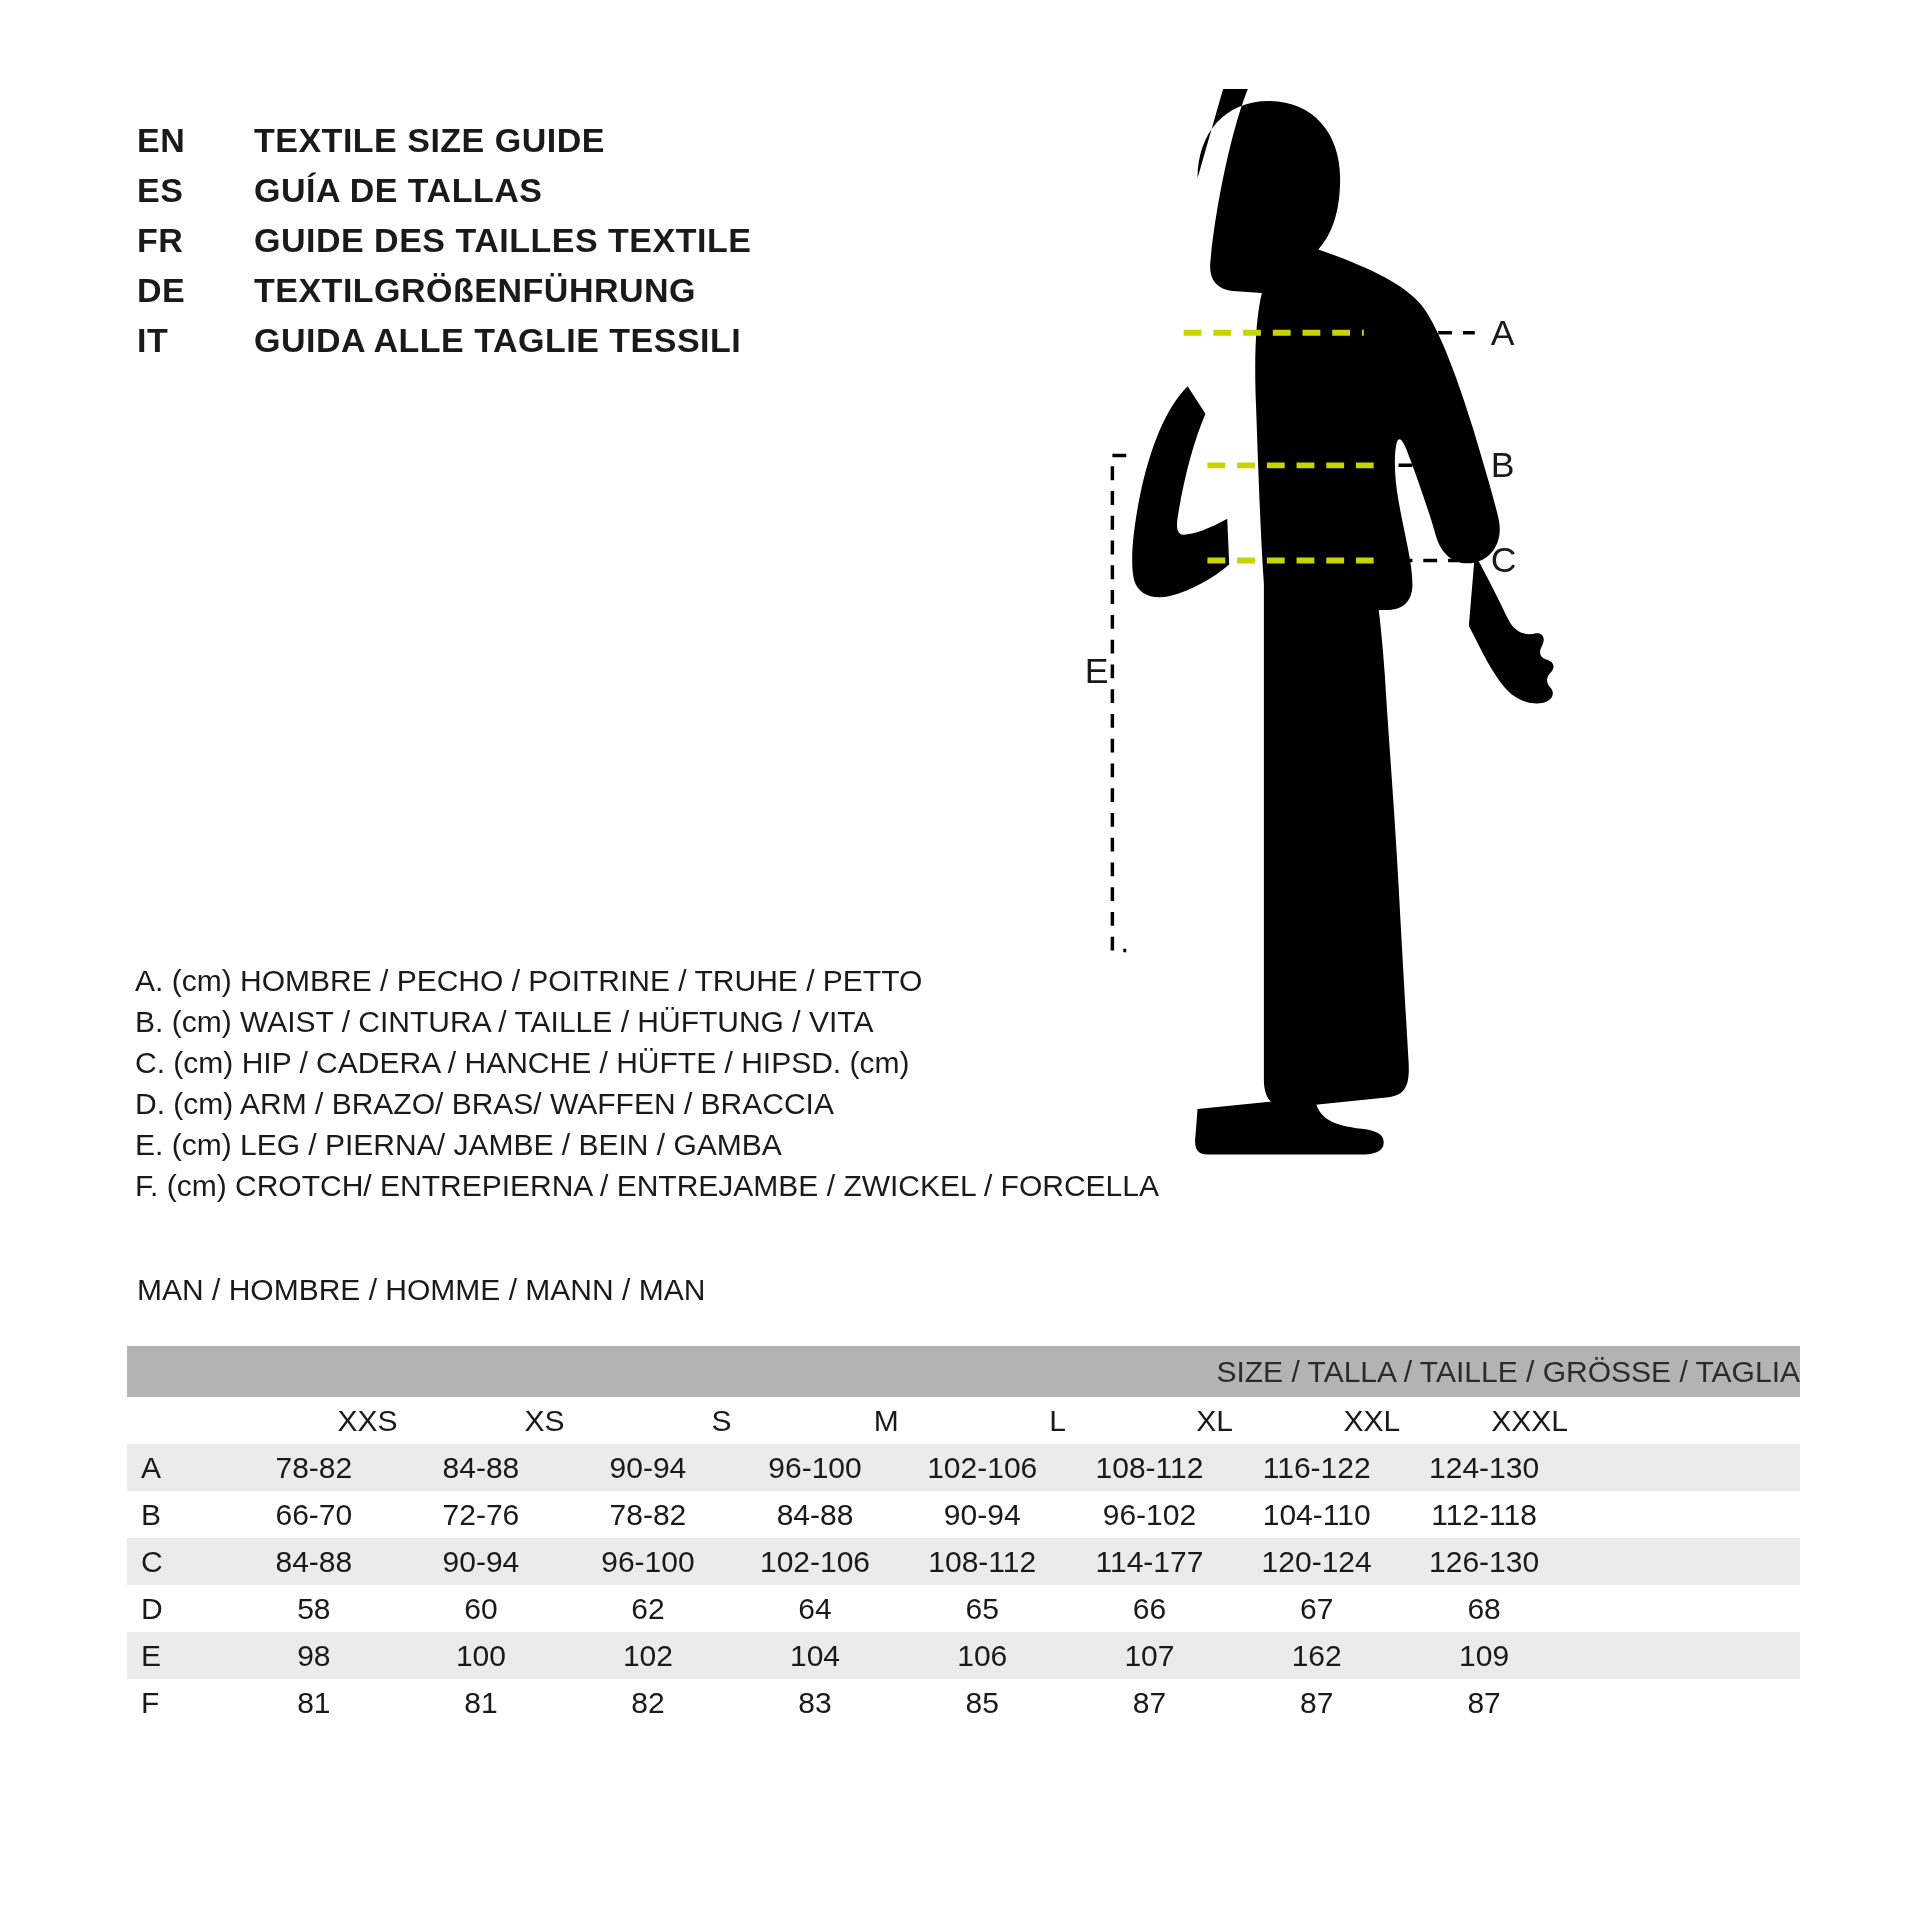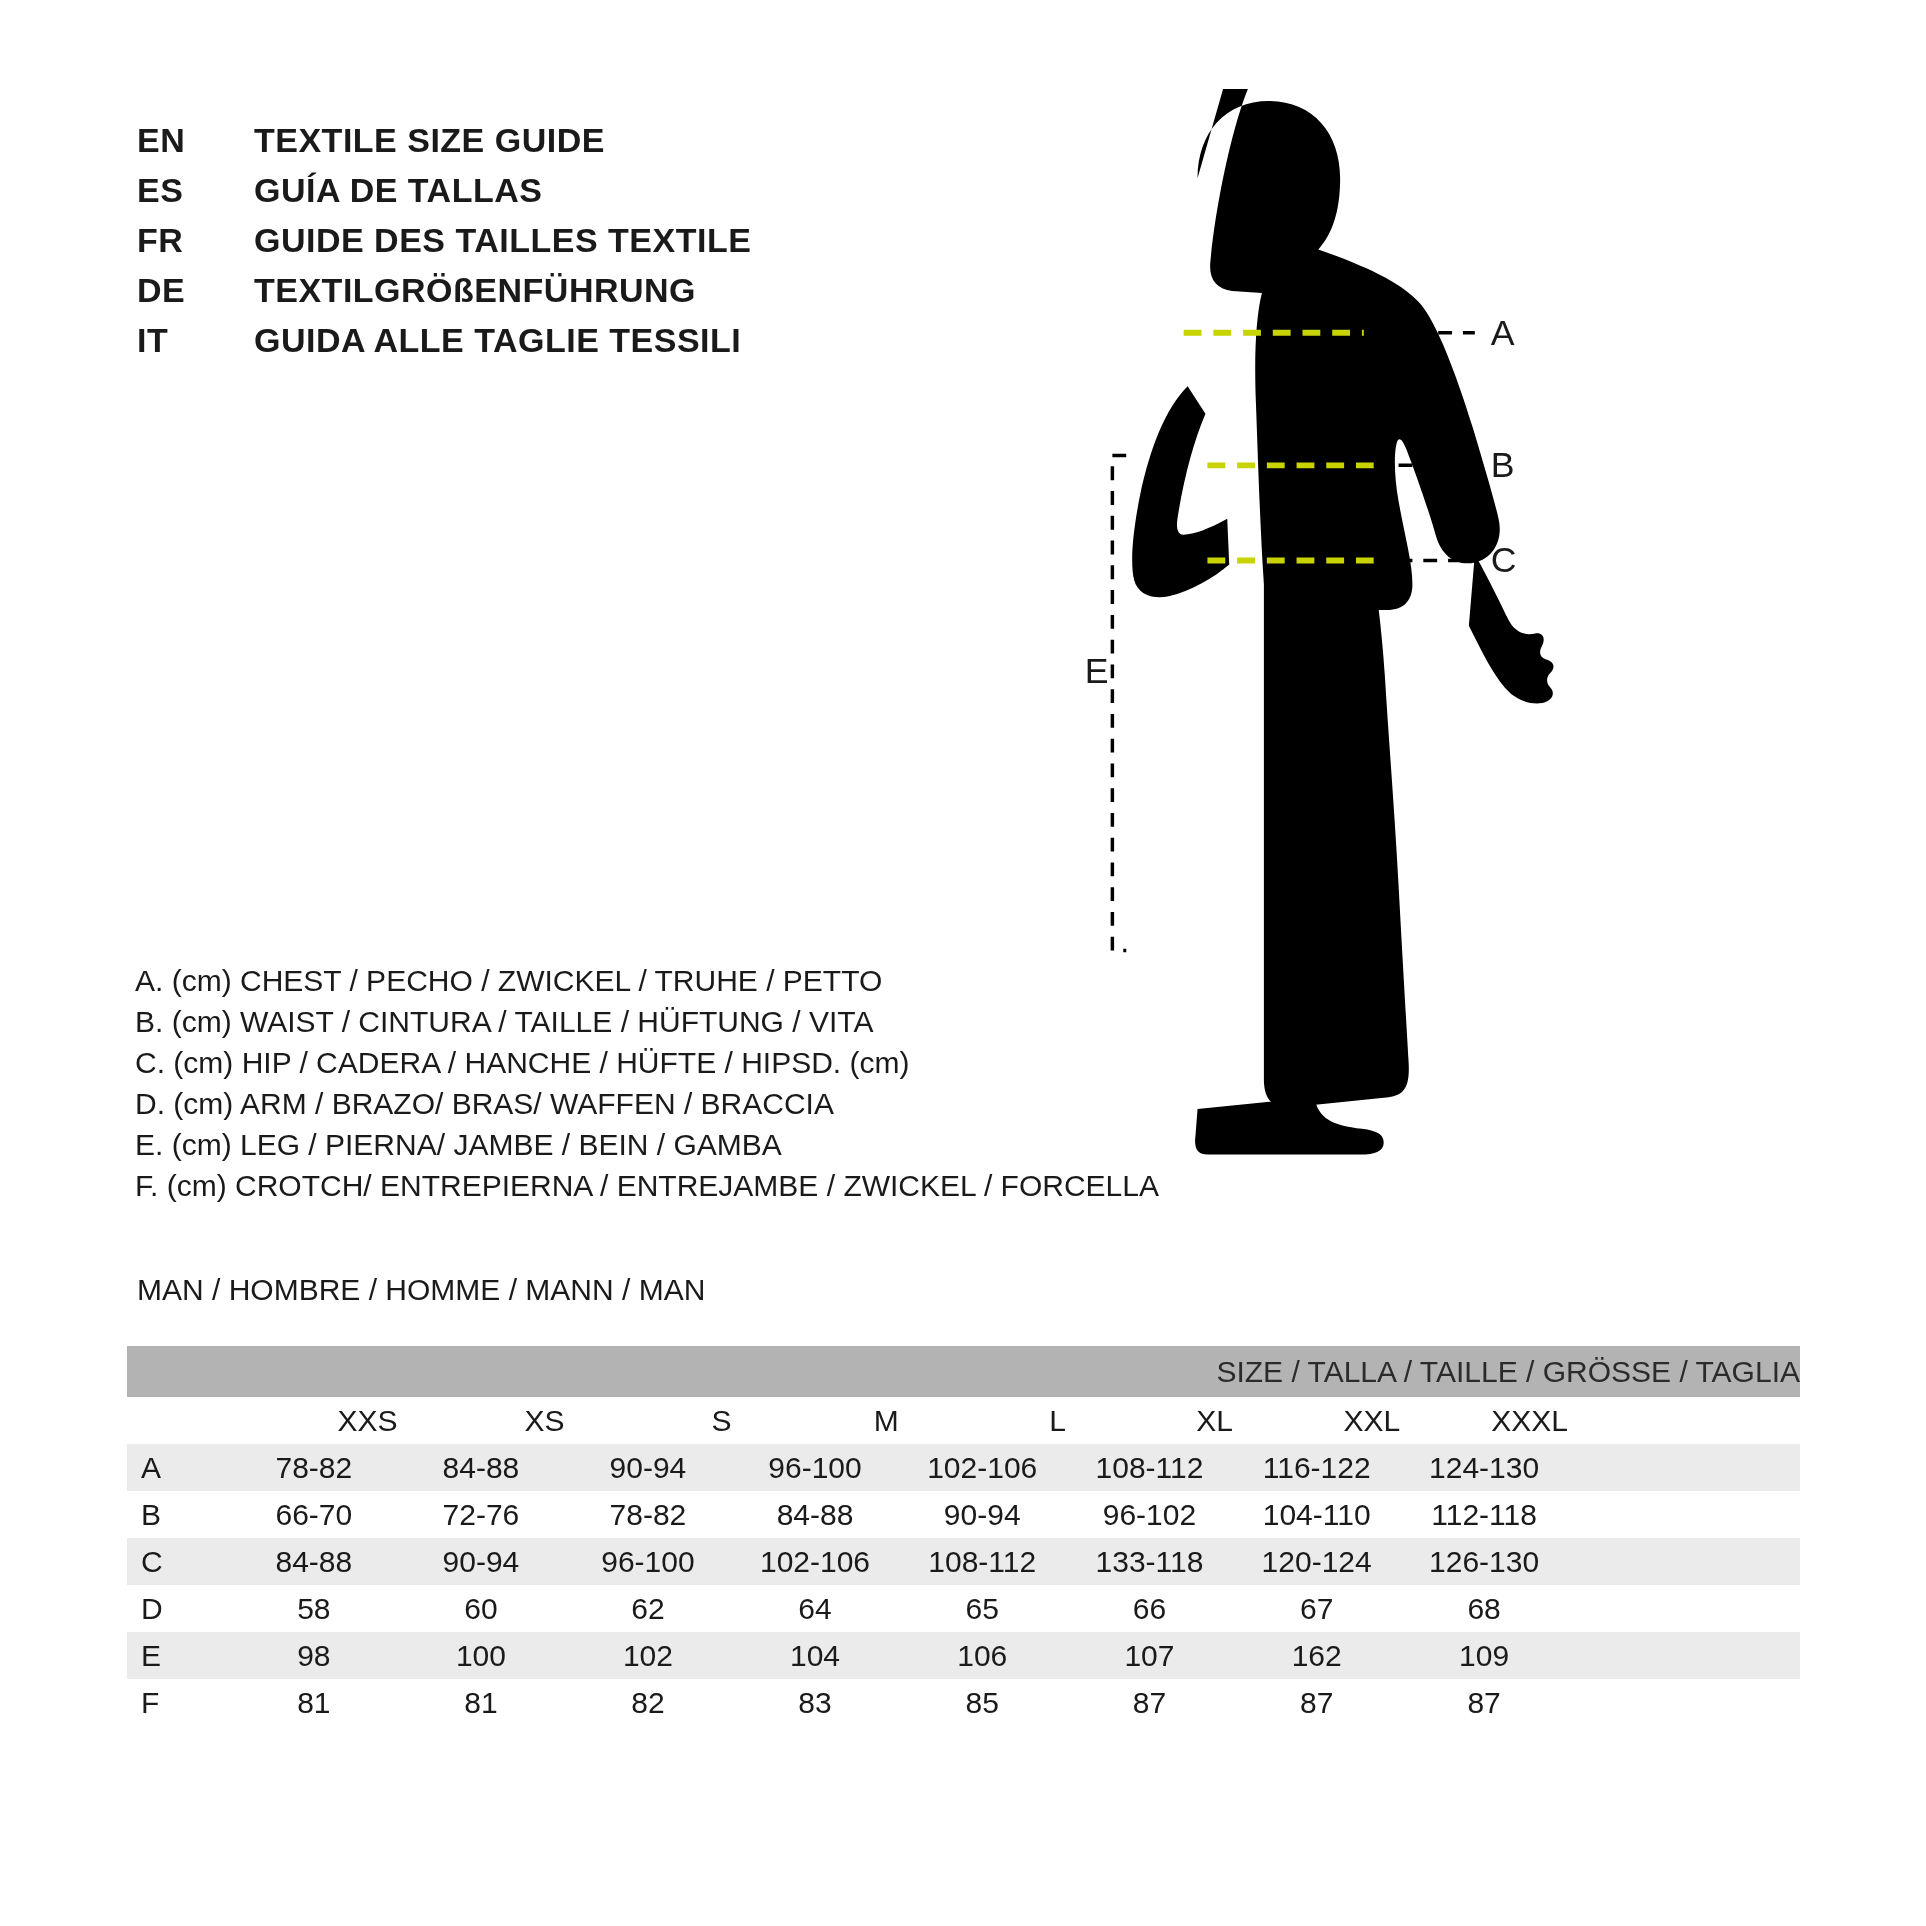--- a/index.html
+++ b/index.html
@@ -222,21 +222,21 @@
     <text x="446" y="258" font-family="Liberation Sans, sans-serif" font-size="36" fill="#1a1a1a">A</text>
     <text x="446" y="392" font-family="Liberation Sans, sans-serif" font-size="36" fill="#1a1a1a">B</text>
     <text x="446" y="488" font-family="Liberation Sans, sans-serif" font-size="36" fill="#1a1a1a">C</text>
     <text x="-64" y="312" font-family="Liberation Sans, sans-serif" font-size="36" fill="#1a1a1a">D</text>
     <text x="36" y="600" font-family="Liberation Sans, sans-serif" font-size="36" fill="#1a1a1a">E</text>
     <text x="-64" y="640" font-family="Liberation Sans, sans-serif" font-size="36" fill="#1a1a1a">F</text>
   </svg>
 </div>
 
 <div id="legend-block">
-  <div class="legend-row">A. (cm) CHEST / PECHO / ZWICKEL / TRUHE / PETTO</div>
+  <div class="legend-row">A. (cm) HOMBRE / PECHO / POITRINE / TRUHE / PETTO</div>
   <div class="legend-row">B. (cm) WAIST / CINTURA / TAILLE / HÜFTUNG / VITA</div>
   <div class="legend-row">C. (cm) HIP / CADERA / HANCHE / HÜFTE / HIPSD. (cm)</div>
   <div class="legend-row">D. (cm) ARM / BRAZO/ BRAS/ WAFFEN / BRACCIA</div>
   <div class="legend-row">E. (cm) LEG / PIERNA/ JAMBE / BEIN / GAMBA</div>
   <div class="legend-row">F. (cm) CROTCH/ ENTREPIERNA / ENTREJAMBE / ZWICKEL / FORCELLA</div>
 </div>
 <div id="gender-line">MAN / HOMBRE / HOMME / MANN / MAN</div>
 
 <table id="size-table">
   <tbody>
@@ -282,21 +282,21 @@
       <td></td>
     </tr>
 
     <tr class="shade">
       <td class="row-label">C</td>
       <td>84-88</td>
       <td>90-94</td>
       <td>96-100</td>
       <td>102-106</td>
       <td>108-112</td>
-      <td>133-118</td>
+      <td>114-177</td>
       <td>120-124</td>
       <td>126-130</td>
       <td></td>
     </tr>
 
     <tr class="plain">
       <td class="row-label">D</td>
       <td>58</td>
       <td>60</td>
       <td>62</td>

